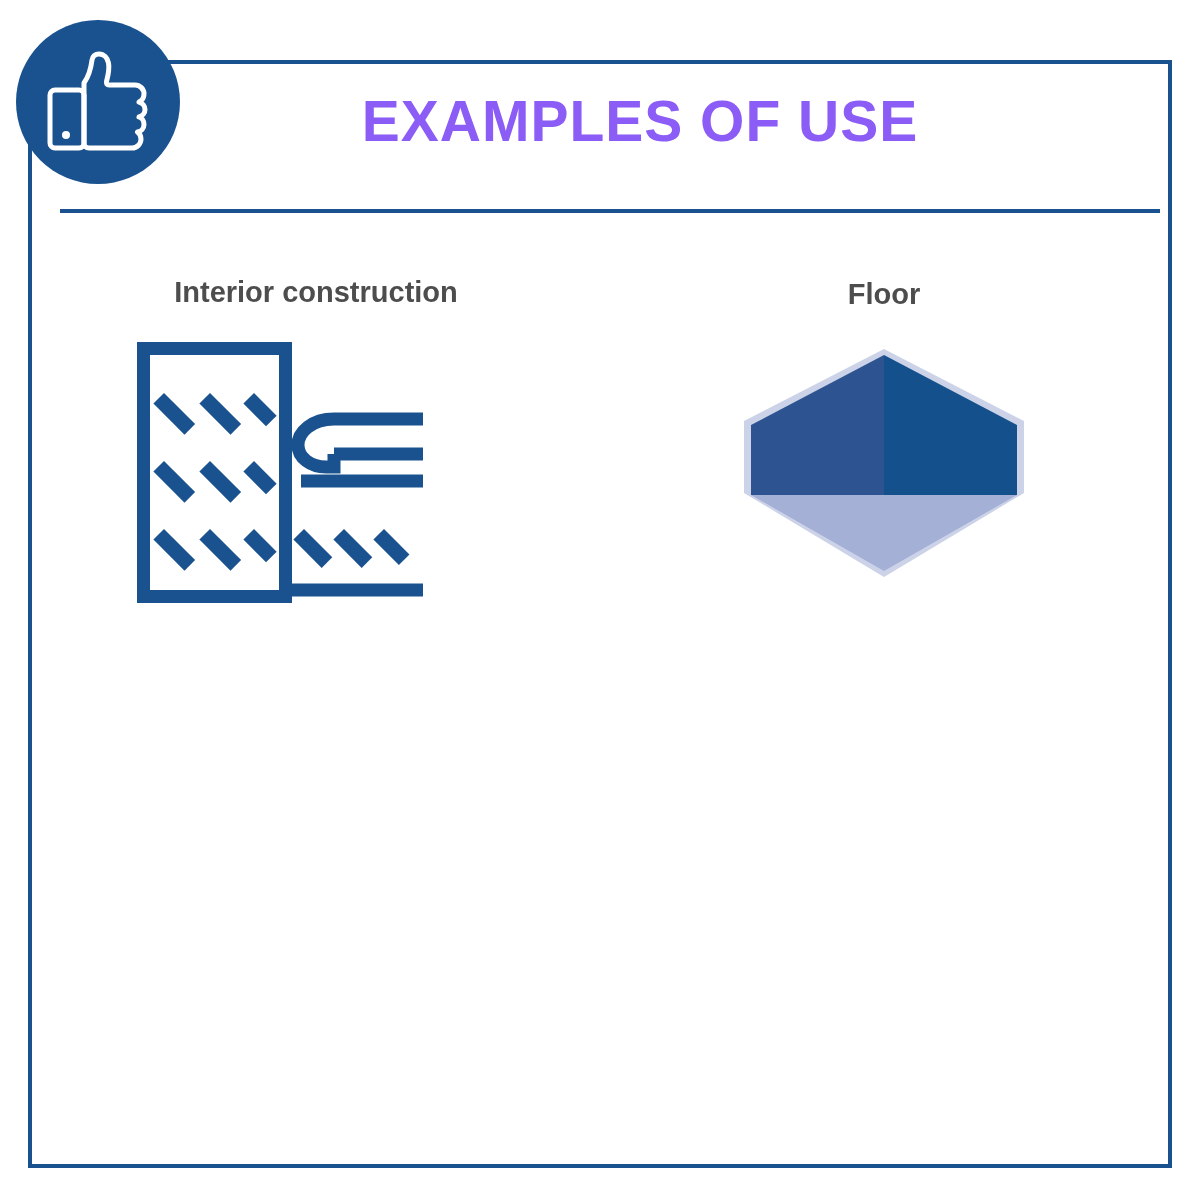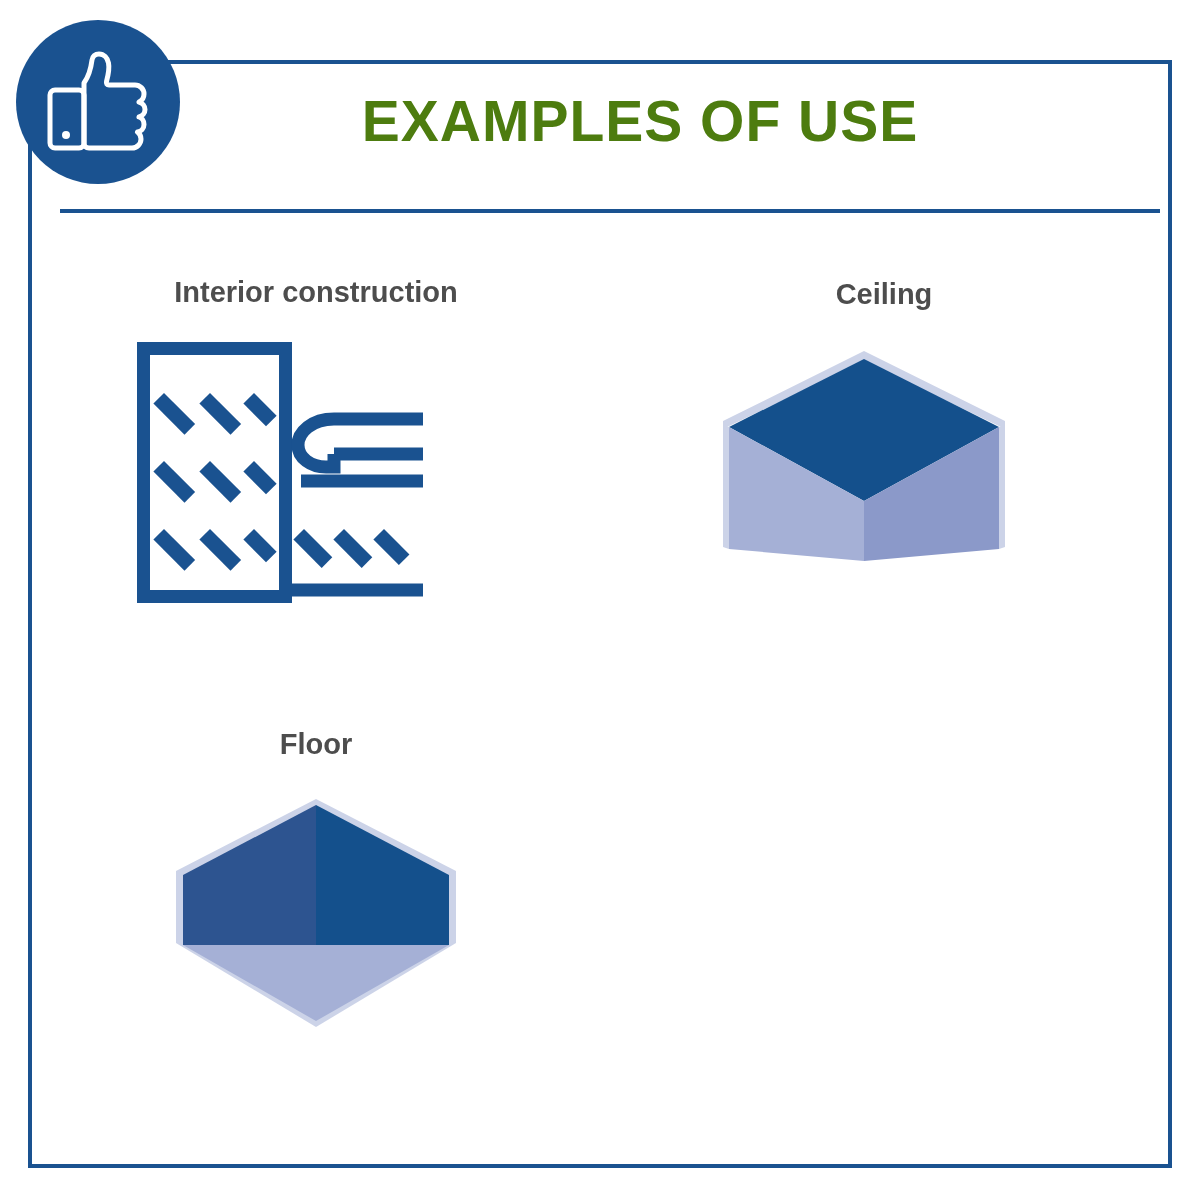--- a/index.html
+++ b/index.html
@@ -47,21 +47,21 @@
   .title-block {
     position: absolute;
     left: 60px;
     top: 92px;
     width: 1100px;
     z-index: 3;
   }
   .title {
     font-size: 57px;
     font-weight: bold;
-    color: #4d7c0f;
+    color: #8b5cf6;
     letter-spacing: 1px;
     text-align: center;
     line-height: 1.05;
     white-space: nowrap;
     margin: 0;
     padding-left: 60px;
   }
   .title-rule {
     position: absolute;
     left: 60px;
@@ -211,38 +211,20 @@
               </g>
             <g transform="translate(248,188) rotate(45)">
                 <rect x="0" y="0" width="36" height="15"></rect>
               </g>
           </g>
         </svg>
       </div>
     </div>
 
 
-    <div class="cell ceiling">
-      <p class="cell-label">Ceiling</p>
-      <div class="art">
-        <svg width="290" height="220" viewBox="0 0 290 220">
-
-          <polygon points="145,2 286,72 286,80 145,12 4,80 4,72" fill="#ccd3e8"></polygon>
-
-          <polygon points="145,10 280,78 145,152 10,78" fill="#14508c"></polygon>
-
-          <polygon points="10,78 145,152 145,212 10,200" fill="#a5b0d6"></polygon>
-
-          <polygon points="280,78 280,200 145,212 145,152" fill="#8b99c9"></polygon>
-
-          <polygon points="4,76 10,78 10,200 4,198" fill="#ccd3e8"></polygon>
-          <polygon points="280,78 286,76 286,198 280,200" fill="#ccd3e8"></polygon>
-        </svg>
-      </div>
-    </div>
 
     <div class="cell walls">
       <p class="cell-label">Floor</p>
       <div class="art">
         <svg width="290" height="240" viewBox="0 0 290 240">
 
           <polygon points="145,4 285,76 285,148 145,232 5,148 5,76" fill="#ccd3e8"></polygon>
 
           <polygon points="145,10 145,150 12,150 12,80" fill="#2d5490"></polygon>
 

